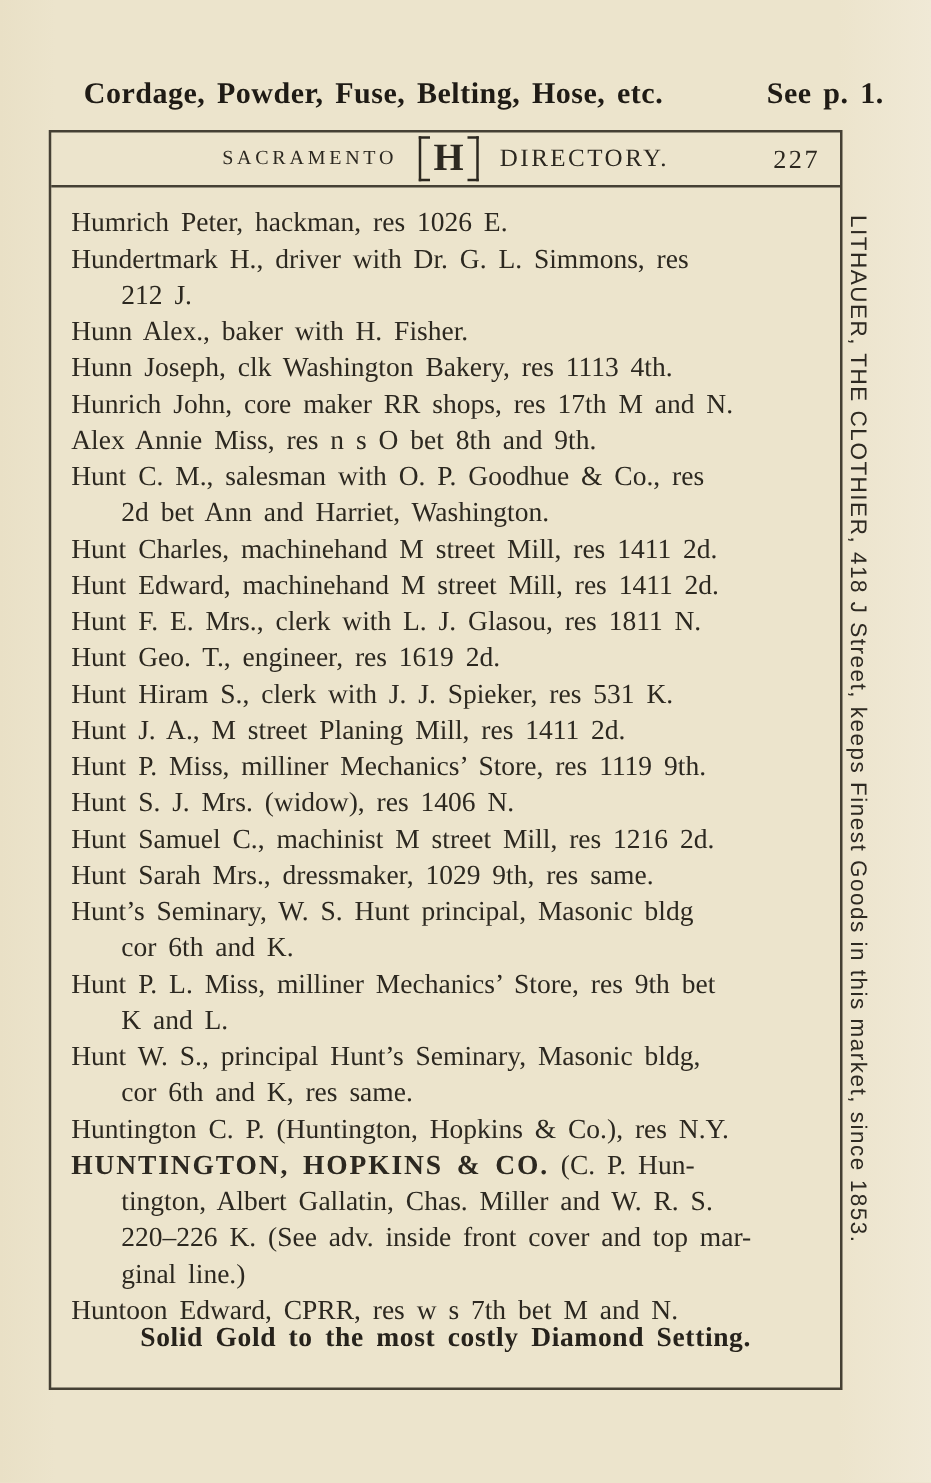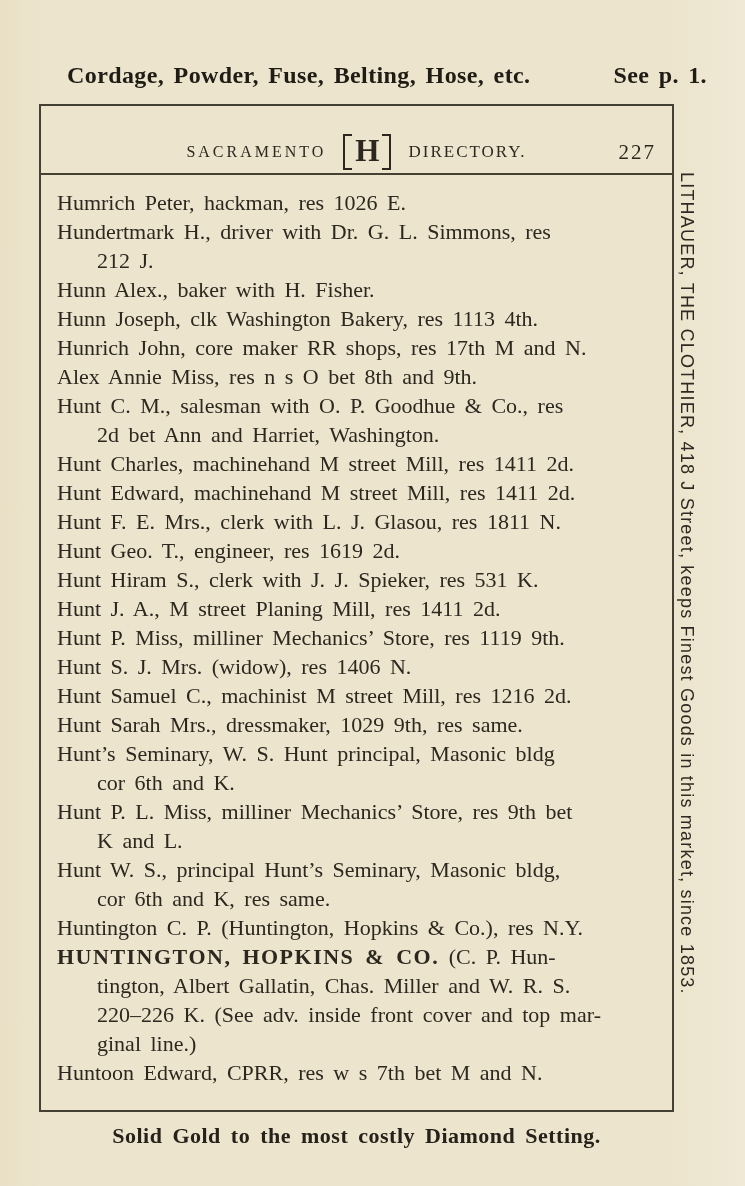--- a/index.html
+++ b/index.html
@@ -26,24 +26,24 @@
   .dirbox {
     position: absolute; left: 39px; top: 104px;
     width: 631px; height: 1004px;
     border: 2px solid #45403４;
     border: 2px solid #454034;
     background: transparent;
   }
   .masthead {
     position: relative; height: 42px;
     border-bottom: 2px solid #454034;
-    display: flex; align-items: center; justify-content: center; gap: 15px; margin-top: 25px;
+    display: flex; align-items: center; justify-content: center; gap: 15px;
   }
   .city   { font-size: 16px; letter-spacing: 3px; }
-  .dtitle { font-size: 17px; letter-spacing: 2px; }
+  .dtitle { font-size: 20px; letter-spacing: 2px; }
   .pagenum{ position: absolute; right: 16px; top: 9px; font-size: 21px; letter-spacing: 2px; }
   .ornament { display: inline-flex; align-items: center; gap: 3px; margin: 0 2px; }
   .bracket {
     width: 9px; height: 36px; box-sizing: border-box;
     border-top: 2px solid #2c2820; border-bottom: 2px solid #2c2820;
   }
   .bracket.left  { border-left: 2px solid #2c2820; }
   .bracket.right { border-right: 2px solid #2c2820; }
   .letter { font-size: 31px; font-weight: bold; line-height: 1; padding-bottom: 3px; }
 
@@ -61,21 +61,21 @@
   .sidenote {
     position: absolute; left: 676px; top: 172px; height: 905px;
     writing-mode: vertical-rl; text-orientation: sideways;
     font-family: "Liberation Sans", sans-serif;
     font-size: 18px; letter-spacing: 1.2px;
     color: #2e2a22; white-space: nowrap;
   }
 
   
   .footer {
-    position: absolute; left: 39px; top: 1123px; width: 635px;
+    position: absolute; left: 39px; top: 1057px; width: 635px;
     text-align: center; font-weight: bold; font-size: 22px;
     letter-spacing: 0.5px; word-spacing: 4px; color: #26221b;
     white-space: nowrap;
   }
 </style>
 </head>
 <body style="--paper: #ece4cc; --ink: #2c2820;">
 
 <div class="page">
 

